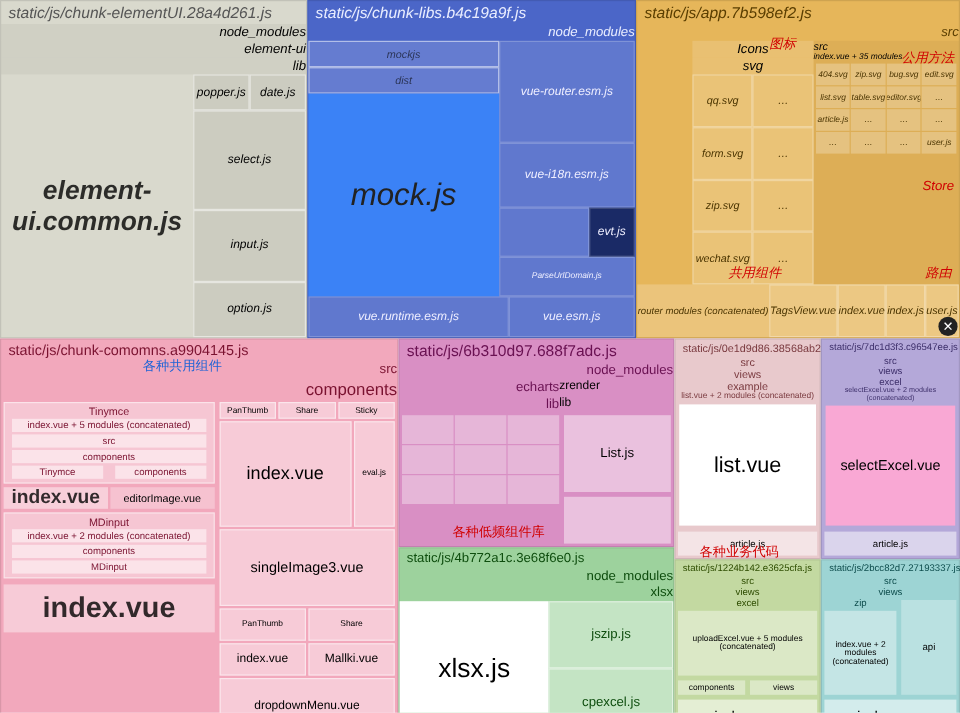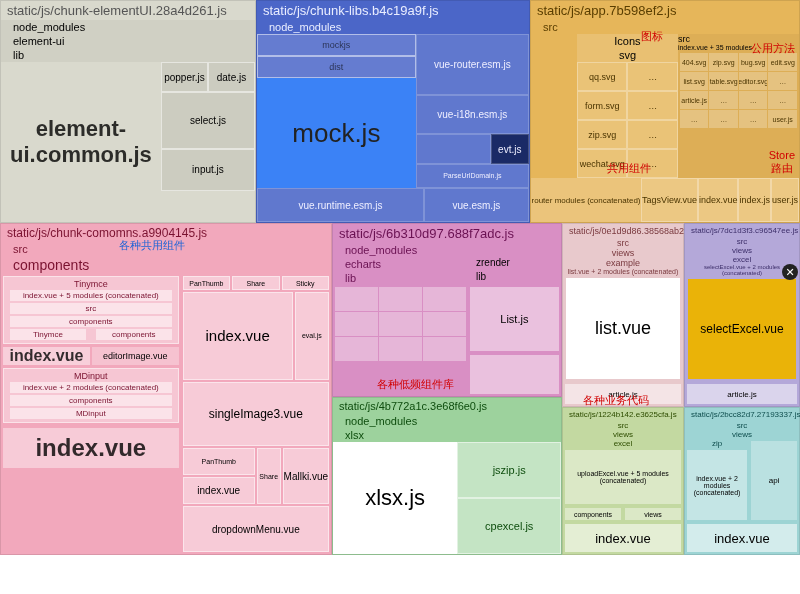--- a/index.html
+++ b/index.html
@@ -1,23 +1,23 @@
 <!DOCTYPE html>
 <html><head>
 <meta charset="utf-8">
 <style>
   * { box-sizing: border-box; margin: 0; padding: 0; }
   body { font-family: "Helvetica Neue", Arial, sans-serif; font-size: 10px; width: 800px; height: 594px; overflow: hidden; background: #fff; position: relative; }
   .row { display: flex; }
-  .row1 { height: 223px; }
+  .row1 { height: 282px; font-style: italic; }
   .row2 { height: 332px; }
 
   .chunk { position: relative; display: flex; flex-direction: column; border: 1px solid rgba(0,0,0,0.1); }
   .chunk-title { font-size: 13px; font-weight: 500; padding: 2px 6px; color: rgba(0,0,0,0.7); }
-  .lvl { font-size: 11px; text-align: left; padding: 1px 12px; }
+  .lvl { font-size: 11px; text-align: right; padding: 1px 0; }
 
   .main-label { font-weight: 600; color: rgba(0,0,0,0.8); display: flex; align-items: center; justify-content: center; text-align:center; }
 
   .annot { position: absolute; color: #d00000; font-size: 11px; font-weight: 500; pointer-events: none; }
 
   .box { border: 1px solid rgba(255,255,255,0.5); display:flex; align-items:center; justify-content:center; font-size:9px; color: rgba(0,0,0,0.6); }
 
   
   .A { width: 256px; background: #d9d9cd; }
   .A .chunk-title { color: #555; }
@@ -105,21 +105,21 @@
   .F2 .chunk-title{ font-size:8px; color:#2e4d00;}
   .F2 .stack div{ text-align:center; font-size:8px; color:#2e4d00;}
   .F2 .mid { flex:1; background:rgba(255,255,255,0.4); margin:2px; font-size:7px; display:flex; align-items:center; justify-content:center; text-align:center;}
   .F2 .bot { height:28px; background:rgba(255,255,255,0.55); margin:2px; display:flex; align-items:center; justify-content:center; font-size:13px;}
 
   
   .G { width: 116px; display:flex; flex-direction:column;}
   .G1 { flex:1.5; background:#b4a8d9; display:flex; flex-direction:column;}
   .G1 .chunk-title{ font-size:8px; color:#3d2f6a;}
   .G1 .stack div{ text-align:center; font-size:8px; color:#3d2f6a;}
-  .G1 .selbox { flex:1; background:#eab308; margin:3px; display:flex; align-items:center; justify-content:center; font-size:12px; font-weight:500;}
+  .G1 .selbox { flex:1; background:#f9a8d4; margin:3px; display:flex; align-items:center; justify-content:center; font-size:12px; font-weight:500;}
   .G1 .art { height:20px; background:rgba(255,255,255,0.5); margin:2px; font-size:8px; display:flex; align-items:center; justify-content:center;}
   .G2 { flex:1.2; background:#9dd4d4; display:flex; flex-direction:column;}
   .G2 .chunk-title{ font-size:8px; color:#0e4d4d;}
   .G2 .stack div{ text-align:center; font-size:8px; color:#0e4d4d;}
   .G2 .body { flex:1; display:flex;}
   .G2 .body .l { flex:1.4; background:rgba(255,255,255,0.4); margin:2px; font-size:7px; display:flex; align-items:center; justify-content:center; text-align:center;}
   .G2 .body .r { flex:1; background:rgba(255,255,255,0.3); margin:2px; font-size:8px; display:flex; align-items:center; justify-content:center;}
   .G2 .bot { height:28px; background:rgba(255,255,255,0.55); margin:2px; display:flex; align-items:center; justify-content:center; font-size:13px;}
 
   .close-badge { position:absolute; top:264px; right:2px; width:16px; height:16px; border-radius:50%; background:#222; color:#fff; font-size:11px; display:flex; align-items:center; justify-content:center; z-index:50;}
@@ -141,20 +141,21 @@
           <div class="main-label big">element-ui.common.js</div>
         </div>
       <div class="A-right">
         <div style="display:flex; height:30px">
           <div class="cell">popper.js</div>
           <div class="cell">date.js</div>
         </div>
         <div class="cell" style="flex:1.4">select.js</div>
         <div class="cell">input.js</div>
         <div style="display:flex; flex:0.8">
+          <div class="cell">option.js</div>
         </div>
       </div>
     </div>
   </div>
 
   <div class="chunk B">
     <div class="chunk-title">static/js/chunk-libs.b4c19a9f.js</div>
     <div class="lvl">node_modules</div>
     <div class="B-body">
       <div class="B-left">
@@ -286,21 +287,21 @@
         <div style="display:flex; gap:2px; flex:1.4">
           <div class="cellbox" style="font-size:15px">index.vue</div>
           <div class="cellbox" style="flex:0.3; font-size:7px">eval.js</div>
         </div>
         <div class="cellbox">singleImage3.vue</div>
         <div style="display:flex; gap:2px; flex:0.9">
           <div style="flex:1; display:flex; flex-direction:column; gap:2px">
             <div class="cellbox" style="font-size:7px">PanThumb</div>
             <div class="cellbox" style="font-size:10px">index.vue</div>
           </div>
-          <div style="flex:1; display:flex; flex-direction:row; gap:2px">
+          <div style="flex:1; display:flex; flex-direction:column; gap:2px">
             <div class="cellbox" style="font-size:7px">Share</div>
             <div class="cellbox" style="font-size:10px">Mallki.vue</div>
           </div>
         </div>
         <div class="cellbox" style="flex:0.7; font-size:10px">dropdownMenu.vue</div>
       </div>
     </div>
   </div>
 
   <div class="E">

